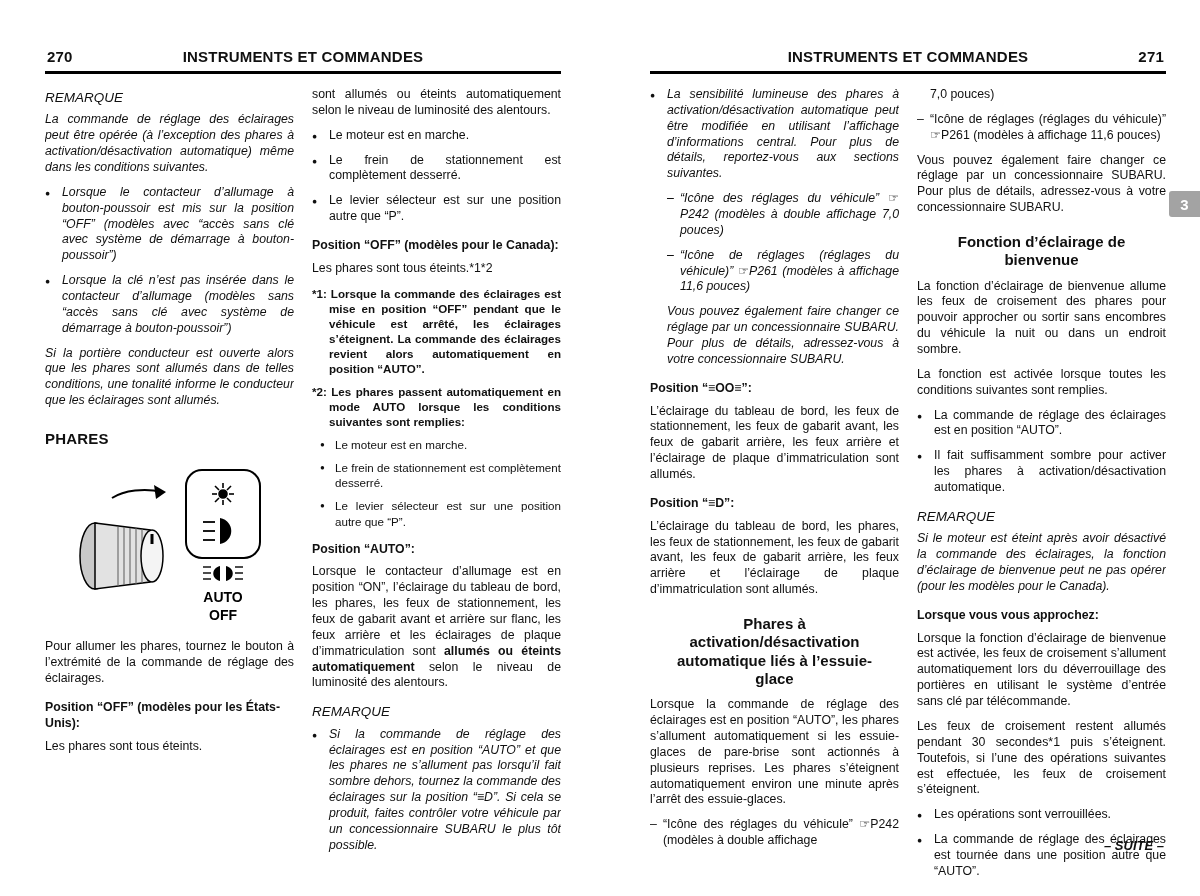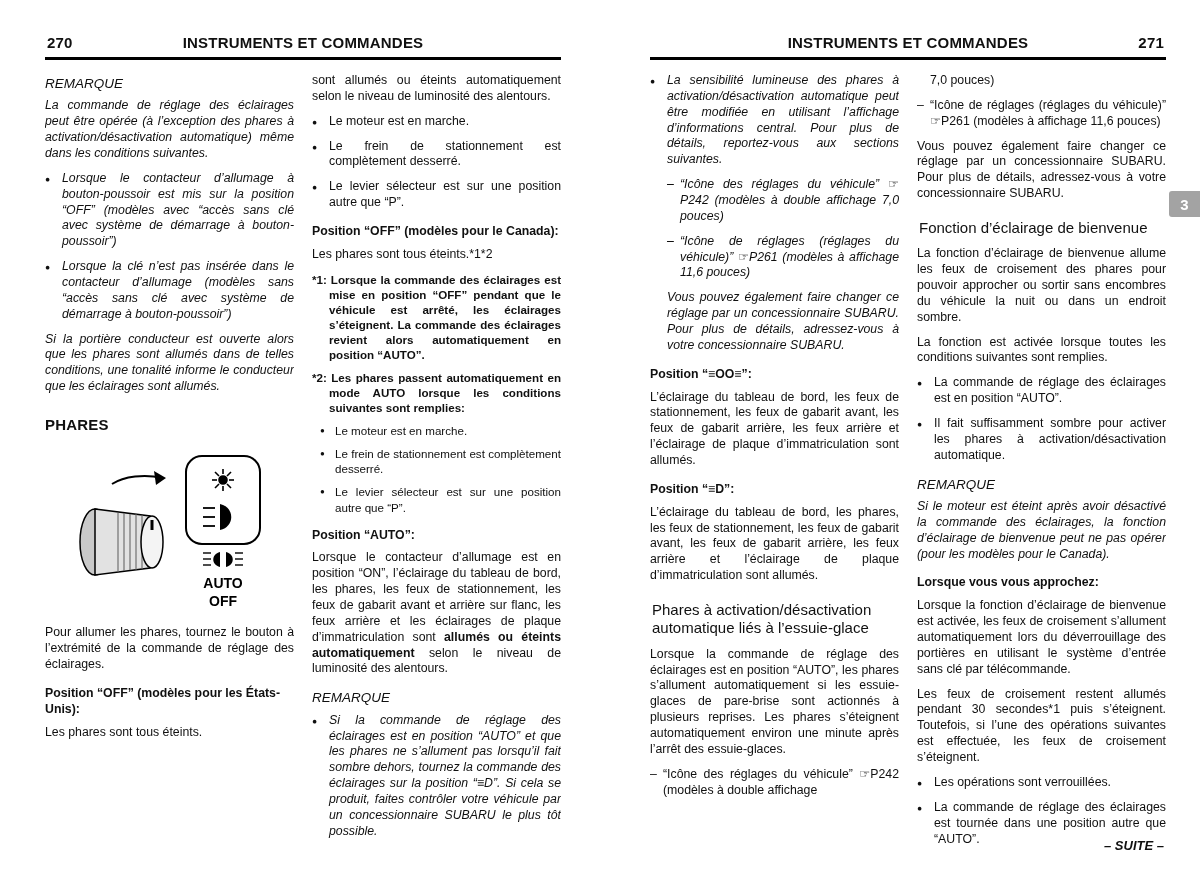--- a/index.html
+++ b/index.html
@@ -2,36 +2,36 @@
 <html lang="fr"><head>
 <meta charset="utf-8">
 <style>
   html,body{margin:0;padding:0;}
   body{
     width:1200px;height:896px;background:#ffffff;color:#101010;
     font-family:"Liberation Sans","DejaVu Sans",sans-serif;
     -webkit-font-smoothing:antialiased;
   }
   .spread{position:relative;width:1200px;height:896px;background:#ffffff;overflow:hidden;}
-  .page{position:absolute;top:0;height:896px;box-sizing:border-box;padding-top:34px;overflow:hidden;}
+  .page{position:absolute;top:0;height:896px;box-sizing:border-box;padding-top:48px;overflow:hidden;}
   .page.left{left:45px;width:516px;}
   .page.right{left:650px;width:516px;}
   .page-head{position:relative;text-align:center;font-weight:bold;font-size:15px;
     border-bottom:3px solid #000;padding-bottom:6px;margin-bottom:13px;letter-spacing:.2px;}
   .pnum-l{position:absolute;left:2px;top:0;font-size:15px;}
   .pnum-r{position:absolute;right:2px;top:0;font-size:15px;}
   .cols{display:flex;gap:18px;}
   .col{width:250px;font-size:12.3px;line-height:1.29;text-align:justify;overflow:hidden;}
   .p{margin:0 0 9px;}
   .it{font-style:italic;}
   .b{font-weight:bold;}
   .h-rem{font-style:italic;font-size:13.5px;margin:2px 0 6px;text-align:left;}
   .h-rem.sp{margin-top:12px;}
   .h-run{font-weight:bold;margin:13px 0 7px;text-align:left;}
-  .h-sec{font-weight:normal;font-size:15px;line-height:1.22;margin:17px 2px 9px;text-align:left;}
+  .h-sec{font-weight:bold;font-size:15px;line-height:1.22;margin:17px 13px 9px;text-align:center;}
   .h-phares{font-weight:bold;font-size:15px;margin:20px 0 10px;text-align:left;letter-spacing:.2px;}
   .li{display:flex;margin:0 0 9px;}
   .li .mk{flex:0 0 17px;font-size:8.5px;padding-top:3px;}
   .li .tx{flex:1;}
   .li.dash .mk{flex:0 0 13px;font-size:12.3px;padding-top:0;}
   .sub{margin-left:17px;}
   .cont-ind{margin-left:13px;}
   .fn{font-size:11.6px;line-height:1.3;padding-left:17px;text-indent:-17px;margin:0 0 8px;font-weight:bold;}
   .fnli{display:flex;font-size:11.6px;line-height:1.3;margin:0 0 8px 8px;}
   .fnli .mk{flex:0 0 15px;font-size:8px;padding-top:3px;}

